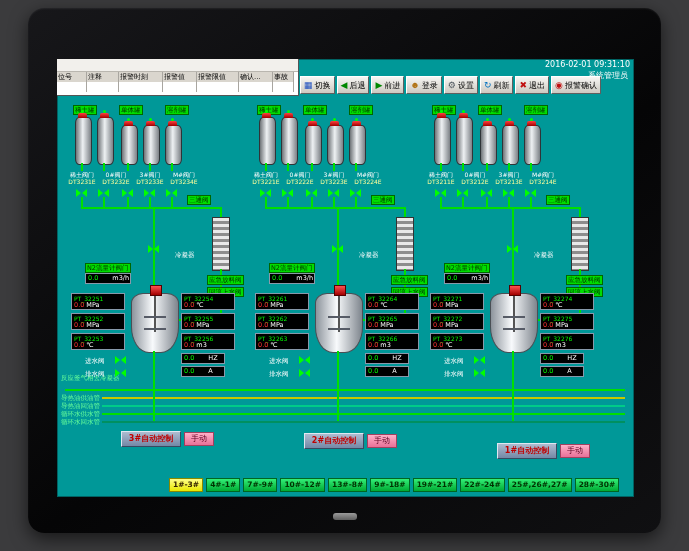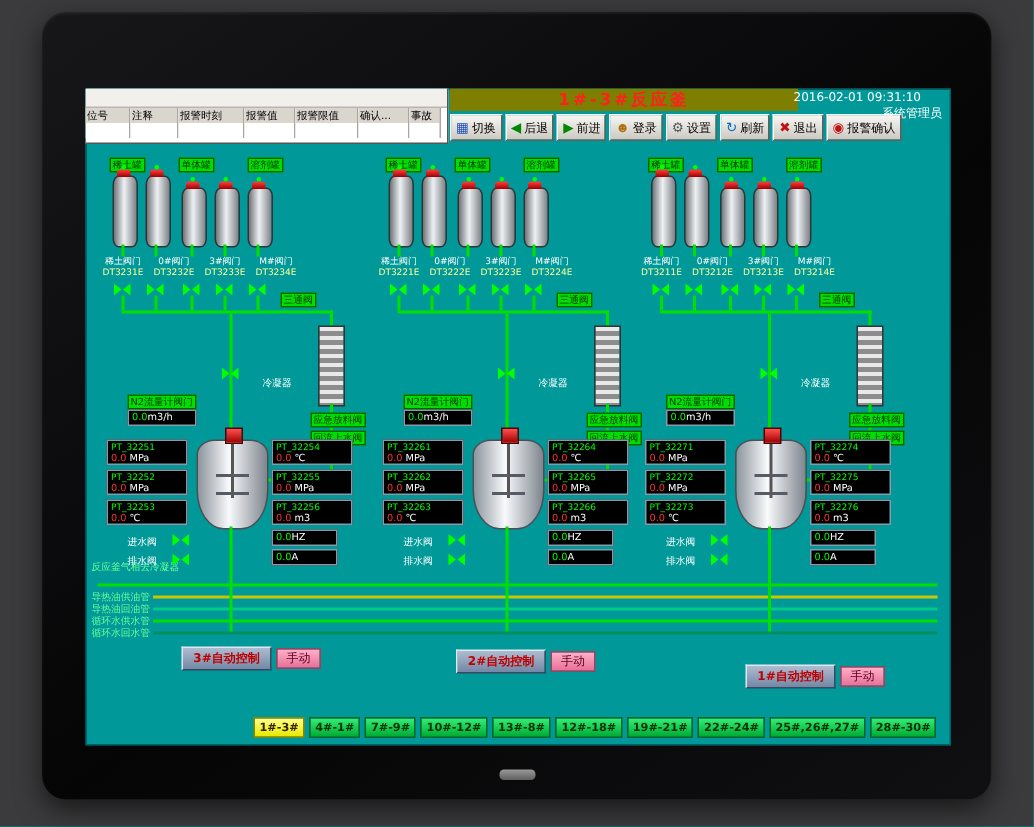--- a/index.html
+++ b/index.html
@@ -16,21 +16,21 @@
   
   .alarm{position:absolute;left:0;top:0;width:242px;height:37px;background:#fff;box-sizing:border-box;
          border-right:1px solid #555;border-bottom:1px solid #555;}
   .alarm-strip{height:12px;background:#f2f0ec;border-bottom:1px solid #b9b6af;}
   .alarm-cols{display:flex;height:20px;}
   .alarm-col{box-sizing:border-box;border-right:1px solid #a9a6a0;font-size:7px;line-height:10px;color:#000;
              padding-left:1px;overflow:hidden;white-space:nowrap;
              background:linear-gradient(#dad6ce,#dad6ce) 0 0/100% 10px no-repeat,#fff;}
   .title-strip{position:absolute;left:243px;top:0;width:232px;height:15px;background:#7e7e00;
                color:#ff2020;font-size:11px;font-weight:bold;text-align:center;line-height:15px;letter-spacing:2px;}
-  .datetime{position:absolute;right:20px;top:1px;font-size:8px;color:#fff;white-space:nowrap;}
+  .datetime{position:absolute;right:4px;top:1px;font-size:8px;color:#fff;white-space:nowrap;}
   .user{position:absolute;right:6px;top:11px;font-size:8px;color:#fff;white-space:nowrap;}
   .toolbar{position:absolute;left:243px;top:17px;height:18px;display:flex;gap:2px;}
   .tb-btn{display:flex;align-items:center;gap:2px;padding:0 3px;font-size:8px;color:#000;white-space:nowrap;
           background:linear-gradient(#f7f6f3,#ccc9c1);border:1px solid;border-color:#fff #5f5f5f #5f5f5f #fff;}
   .tb-icon{font-size:9px;line-height:1;}
 
   
   .section{position:absolute;top:46px;width:186px;height:320px;}
   .glabel{position:absolute;background:#00dd00;color:#003300;font-size:6.5px;line-height:8px;padding:0 1px;
           border:1px solid #006600;white-space:nowrap;}
@@ -62,21 +62,21 @@
   .reactor .blade{position:absolute;left:12px;width:22px;height:2px;background:#565b66;}
   .ibox{position:absolute;width:54px;height:17px;background:#000;border:1px solid #8899aa;box-sizing:border-box;
         padding:1px 2px;line-height:7px;}
   .ibox .tag{display:block;color:#00ff00;font-size:6px;}
   .ibox .vrow{display:block;font-size:6.5px;}
   .ibox .val{color:#ff3232;}
   .ibox .unit{color:#fff;margin-left:2px;}
   .sbox{position:absolute;height:11px;background:#000;border:1px solid #8899aa;box-sizing:border-box;
         font-size:6.5px;line-height:9px;padding:0 2px;white-space:nowrap;}
   .sbox .val{color:#00ff00;}
-  .sbox .unit{color:#fff;margin-left:0;}
+  .sbox .unit{color:#fff;margin-left:14px;}
 
   .mline{position:absolute;left:8px;width:560px;height:2px;}
   .plabel{position:absolute;left:2px;color:#66ff99;font-size:6.5px;line-height:8px;background:#009898;padding:0 2px;white-space:nowrap;}
 
   
   .ctrl-auto{position:absolute;width:58px;height:14px;text-align:center;line-height:13px;font-size:8px;font-weight:bold;
              color:#c00000;background:linear-gradient(#aebcd0,#7388a6);border:1px solid;border-color:#e0e7f1 #394960 #394960 #e0e7f1;cursor:pointer;}
   .ctrl-manual{position:absolute;width:28px;height:12px;text-align:center;line-height:11px;font-size:8px;color:#5c0020;
                background:linear-gradient(#ffb0c8,#e87098);border:1px solid #a04060;cursor:pointer;}
   .pos-a0{left:64px;top:372px;}  .pos-m0{left:127px;top:373px;}
@@ -102,21 +102,20 @@
             <div class="alarm-col" style="width: 30px;">位号</div>
             <div class="alarm-col" style="width: 32px;">注释</div>
             <div class="alarm-col" style="width: 44px;">报警时刻</div>
             <div class="alarm-col" style="width: 34px;">报警值</div>
             <div class="alarm-col" style="width: 42px;">报警限值</div>
             <div class="alarm-col" style="width: 34px;">确认...</div>
             <div class="alarm-col" style="width: 21px;">事故</div>
           </div>
       </div>
 
-      <div class="title-strip">1#-3#反应釜</div>
       <div class="datetime">2016-02-01 09:31:10</div>
       <div class="user">系统管理员</div>
 
       <div class="toolbar">
   <button class="tb-btn">
     <span class="tb-icon" style="color: rgb(32, 80, 192);">▦</span>
     <span class="tb-label">切换</span>
   </button>
 
   <button class="tb-btn">
@@ -547,21 +546,21 @@
   <div class="nav-btn selected">1#-3#</div>
 
   <div class="nav-btn">4#-1#</div>
 
   <div class="nav-btn">7#-9#</div>
 
   <div class="nav-btn">10#-12#</div>
 
   <div class="nav-btn">13#-8#</div>
 
-  <div class="nav-btn">12#-18#</div>
+  <div class="nav-btn">9#-18#</div>
 
   <div class="nav-btn">19#-21#</div>
 
   <div class="nav-btn">22#-24#</div>
 
   <div class="nav-btn">25#,26#,27#</div>
 
   <div class="nav-btn">28#-30#</div>
 </div>
     </div>

